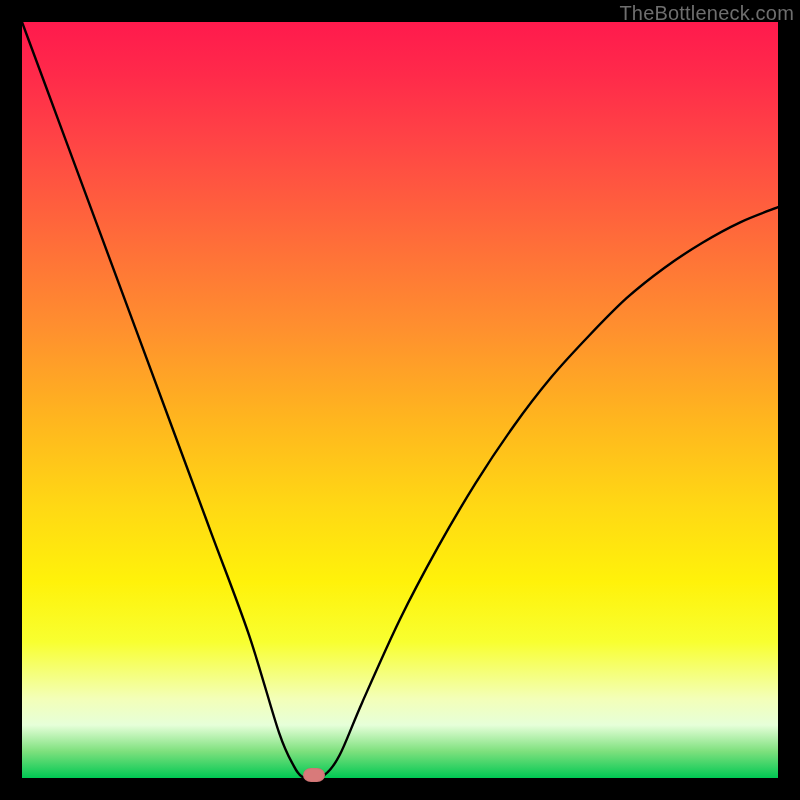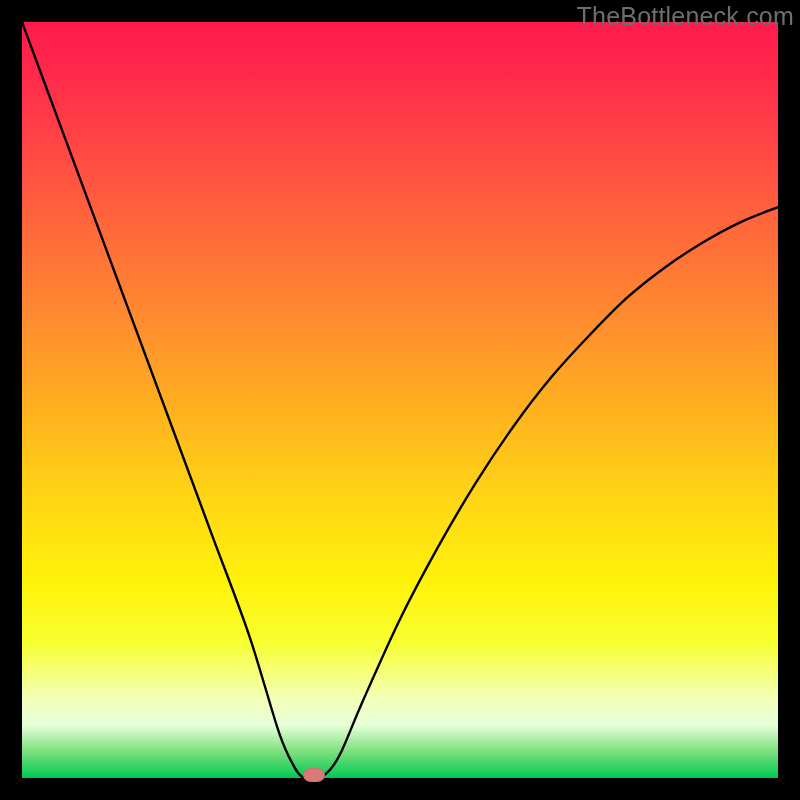--- a/index.html
+++ b/index.html
@@ -53,21 +53,21 @@
     background: #d87a7a;
     border-radius: 8px / 7px;
     transform: translate(-50%, -50%);
     box-shadow: inset 0 0 2px rgba(0,0,0,0.15);
   }
   .watermark {
     position: absolute;
     top: 2px;
     right: 6px;
     color: #6e6e6e;
-    font-size: 25px;
+    font-size: 20px;
     font-weight: 500;
     letter-spacing: 0.2px;
     user-select: none;
   }
 </style>
 </head>
 <body>
 
 <div class="frame">
   <div class="plot-bg"></div>

